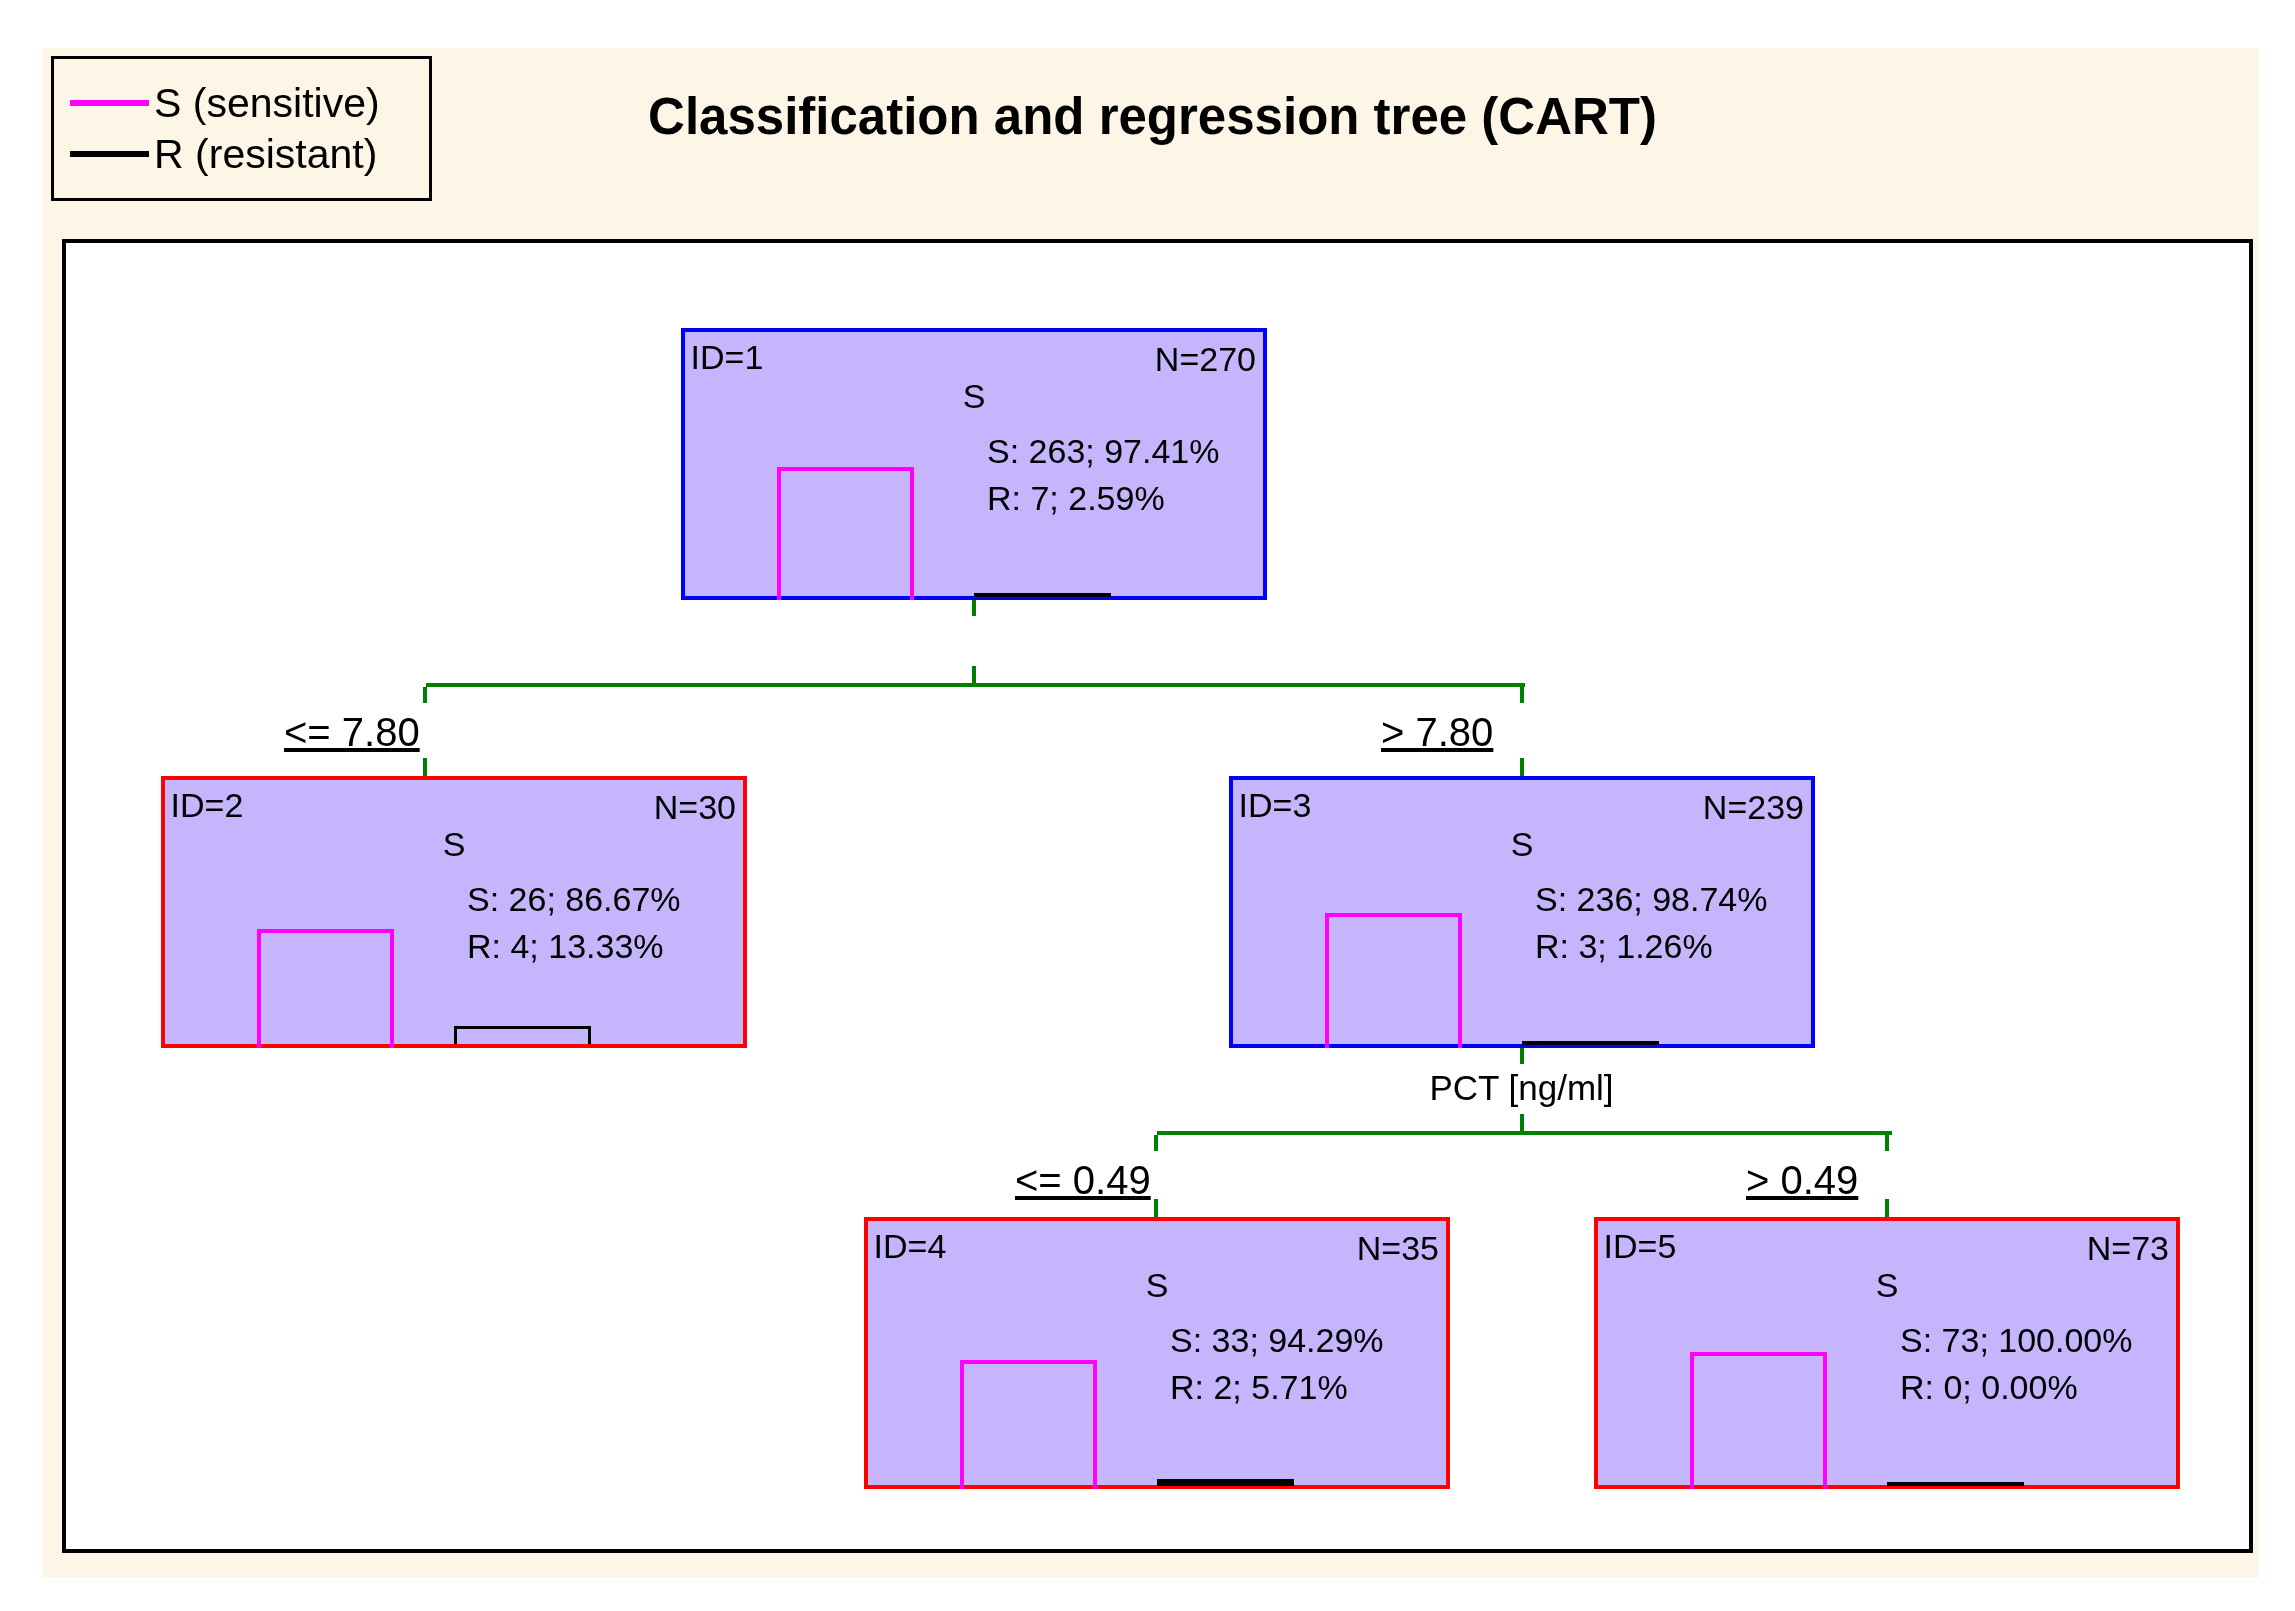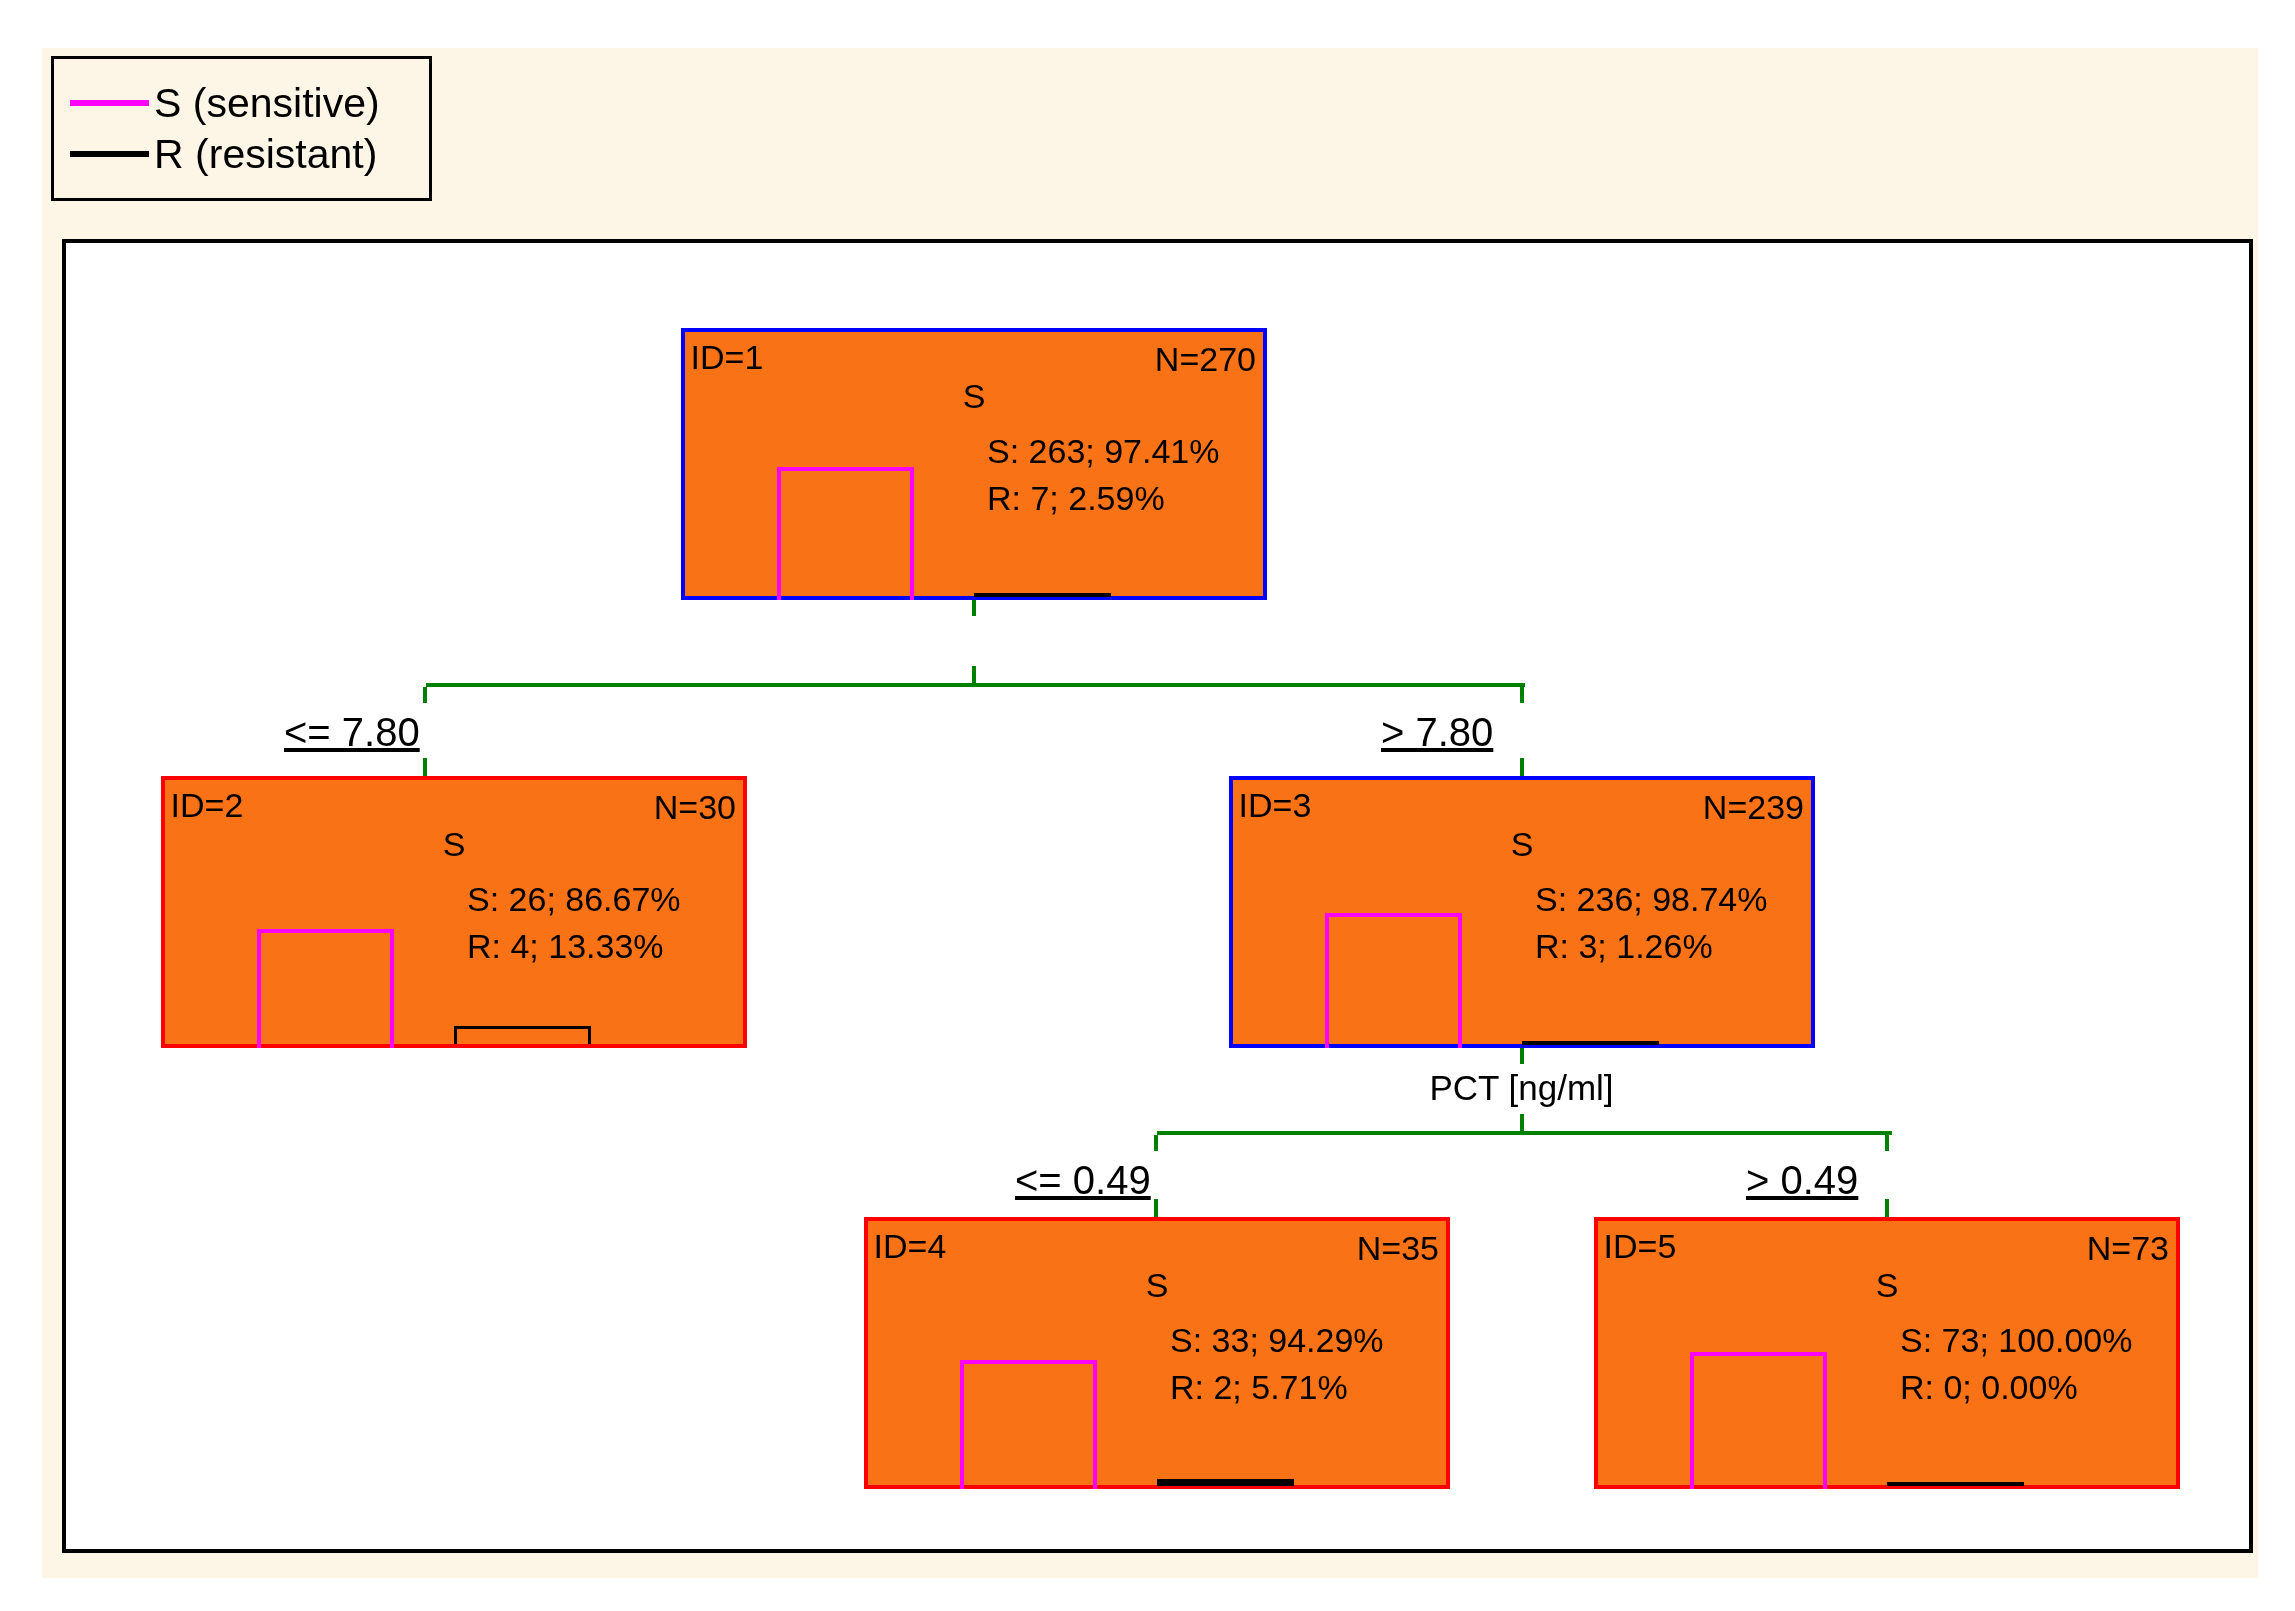--- a/index.html
+++ b/index.html
@@ -20,21 +20,21 @@
          font-size:51px;line-height:1.1;white-space:nowrap;}
   .t1{top:89px;}
   .t2{top:172px;}
 
   
   .plot{position:absolute;left:62px;top:239px;width:2191px;height:1314px;border:4.2px solid #000;
         background:#ffffff;box-sizing:border-box;}
 
   
   .node{position:absolute;width:586px;height:272px;border:4.2px solid #000;box-sizing:border-box;
-        background:#f97316;font-size:34px;}
+        background:#c4b5fd;font-size:34px;}
   .np1{left:681px;top:328px;}
   .np2{left:133px;top:776px;margin-left:28px;}
   .np3{left:1229px;top:776px;}
   .np4{left:864px;top:1217px;}
   .np5{left:1594px;top:1217px;}
   .node .nid{position:absolute;left:5.6px;top:5.6px;white-space:nowrap;}
   .node .nn{position:absolute;right:7px;top:8px;white-space:nowrap;}
   .node .ncls{position:absolute;left:0;width:100%;text-align:center;top:45px;}
   .node .sline{position:absolute;left:302px;top:100px;white-space:nowrap;}
   .node .rline{position:absolute;left:302px;top:147px;white-space:nowrap;}
@@ -81,20 +81,21 @@
     <div class="legend-row">
       <span class="legend-line" style="background: rgb(255, 0, 255);"></span>
       <span class="legend-label">S (sensitive)</span>
     </div>
     <div class="legend-row">
       <span class="legend-line" style="background: rgb(0, 0, 0);"></span>
       <span class="legend-label">R (resistant)</span>
     </div>
   </div>
 
+  <div class="title t1">Classification and regression tree (CART)</div>
 
   <div class="plot"></div>
 
   <div class="vline v1a"></div>
   <div class="vline v1b"></div>
   <div class="hline h1"></div>
   <div class="vline v1L"></div>
   <div class="vline v1R"></div>
   <div class="branch-label bl1L">&lt;= 7.80</div>
   <div class="branch-label bl1R">&gt; 7.80</div>

